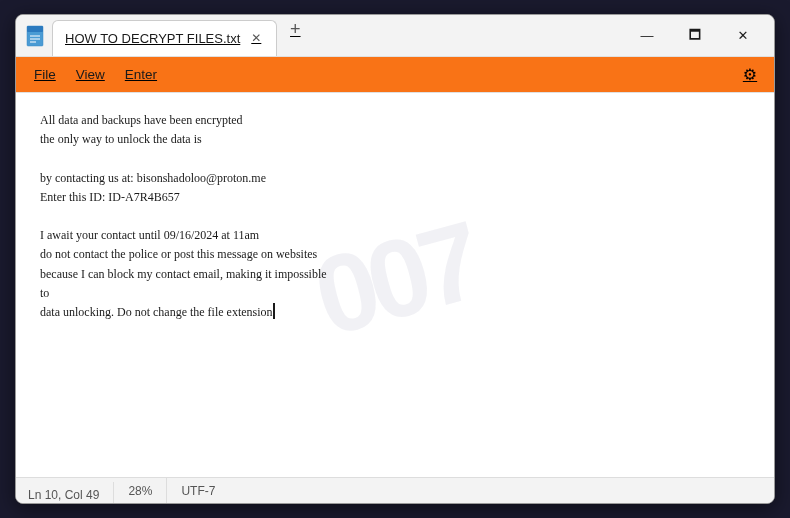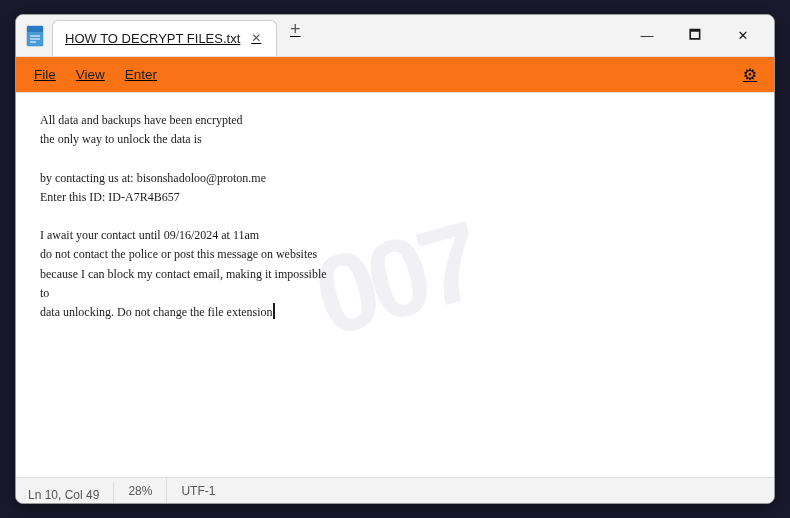--- a/index.html
+++ b/index.html
@@ -278,16 +278,16 @@
 do not contact the police or post this message on websites
 because I can block my contact email, making it impossible
 to
 data unlocking. Do not change the file extension<span class="text-cursor"></span>
 </div>
   </div>
 
   <div class="status-bar">
     <div class="status-item">Ln 10, Col 49</div>
     <div class="status-item">28%</div>
-    <div class="status-item">UTF-1</div>
+    <div class="status-item">UTF-7</div>
   </div>
 
 </div>
 
 </body></html>

